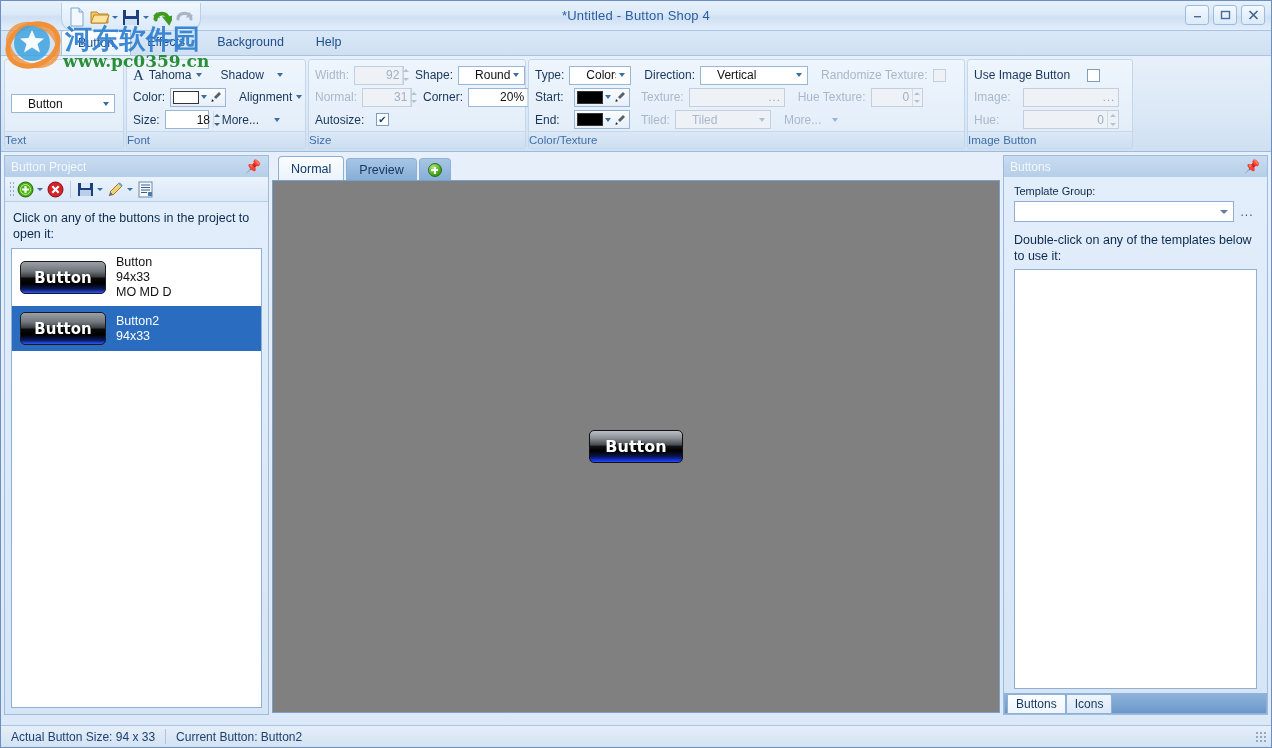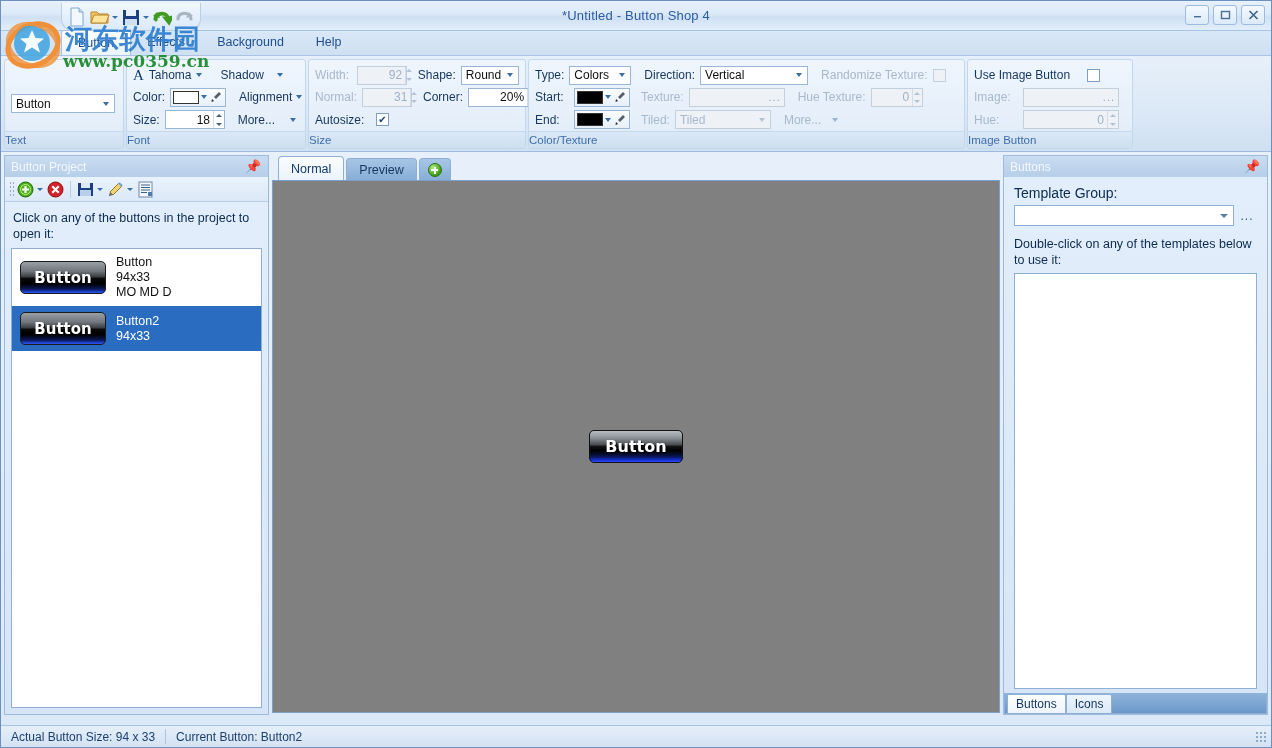--- a/index.html
+++ b/index.html
@@ -90,21 +90,21 @@
     border-top:1px solid #c5d8ec;
     margin-left:-6px; margin-right:-6px;
   }
   .grow { display:flex; align-items:center; height:23px; gap:5px; }
   .lbl { font-size:12px; color:#17365d; white-space:nowrap; }
   .lbl.dis { color:#a8b8cb; }
 
   
   .combo {
     height:19px; border:1px solid #9ab6d6; background:#fff;
-    display:flex; align-items:center; padding:0 2px 0 4px;
+    display:flex; align-items:center; padding:0 2px 0 16px;
     font-size:12px; color:#111; position:relative;
   }
   .combo .cv { flex:1; overflow:hidden; white-space:nowrap; }
   .combo .arrow, .spin-arrows { flex:none; }
   .combo .arrow:after {
     content:""; display:block; width:0;height:0;
     border-left:3.5px solid transparent; border-right:3.5px solid transparent;
     border-top:4px solid #3a6ea5; margin:0 3px;
   }
   .combo.dis { background:#eef2f7; border-color:#c3cfdd; color:#a8b8cb;gap:7px; }
@@ -232,21 +232,21 @@
     background:
       linear-gradient(180deg,#b9bec3 0%, #8d9399 22%, #4a4e53 44%, #121315 50%, #000 64%, #0a1550 82%, #1431d6 94%, #2b4bff 100%);
     display:flex;align-items:center;justify-content:center;
     color:#fff;font-weight:bold;font-size:16px;
     text-shadow:1px 1px 1px #000;
     font-family:"DejaVu Sans", sans-serif;
   }
 
   .rightpanel { width:265px; margin:3px 3px 3px 2px; }
   .rp-body { padding:8px 10px 4px 10px; display:flex; flex-direction:column; flex:1; }
-  .rp-label { font-size:14px; color:#0b2a4f; margin-bottom:4px; }
+  .rp-label { font-size:11px; color:#0b2a4f; margin-bottom:4px; }
   .rp-combo-row { display:flex; align-items:center; gap:3px; margin-bottom:10px; }
   .rp-combo { flex:1; height:21px; border:1px solid #8fb0d4; background:#fff; display:flex; align-items:center; }
   .rp-combo .arrow2 { margin-left:auto; margin-right:5px; }
   .rp-combo .arrow2:after{
     content:"";display:block;width:0;height:0;
     border-left:4px solid transparent;border-right:4px solid transparent;
     border-top:4px solid #5b7fa6;
   }
   .rp-ell { width:20px; text-align:center; color:#2f5a8c; letter-spacing:1px; font-size:12px; }
   .rp-hint { font-size:12.5px; color:#0b2a4f; line-height:16px; margin-bottom:5px; }
@@ -386,21 +386,21 @@
               <path d="M3 9 l2 2 -2.5 1 Z" fill="#222"></path>
             </svg>
         </span>
         <span class="drop-lbl" style="margin-left:8px">
           <span>Alignment</span>
           <span class="minicaret"></span>
         </span>
       </div>
       <div class="grow">
         <span class="lbl">Size:</span>
-        <span class="numbox" style="width:60px">
+        <span class="numbox" style="width:44px">
           <span class="nv">18</span>
           <span class="spin">
               <i class="up"></i>
               <i class="dn"></i>
             </span>
         </span>
         <span class="drop-lbl" style="margin-left:8px">
           <span>More...</span>
         </span>
         <span class="minicaret" style="margin-left:10px"></span>

